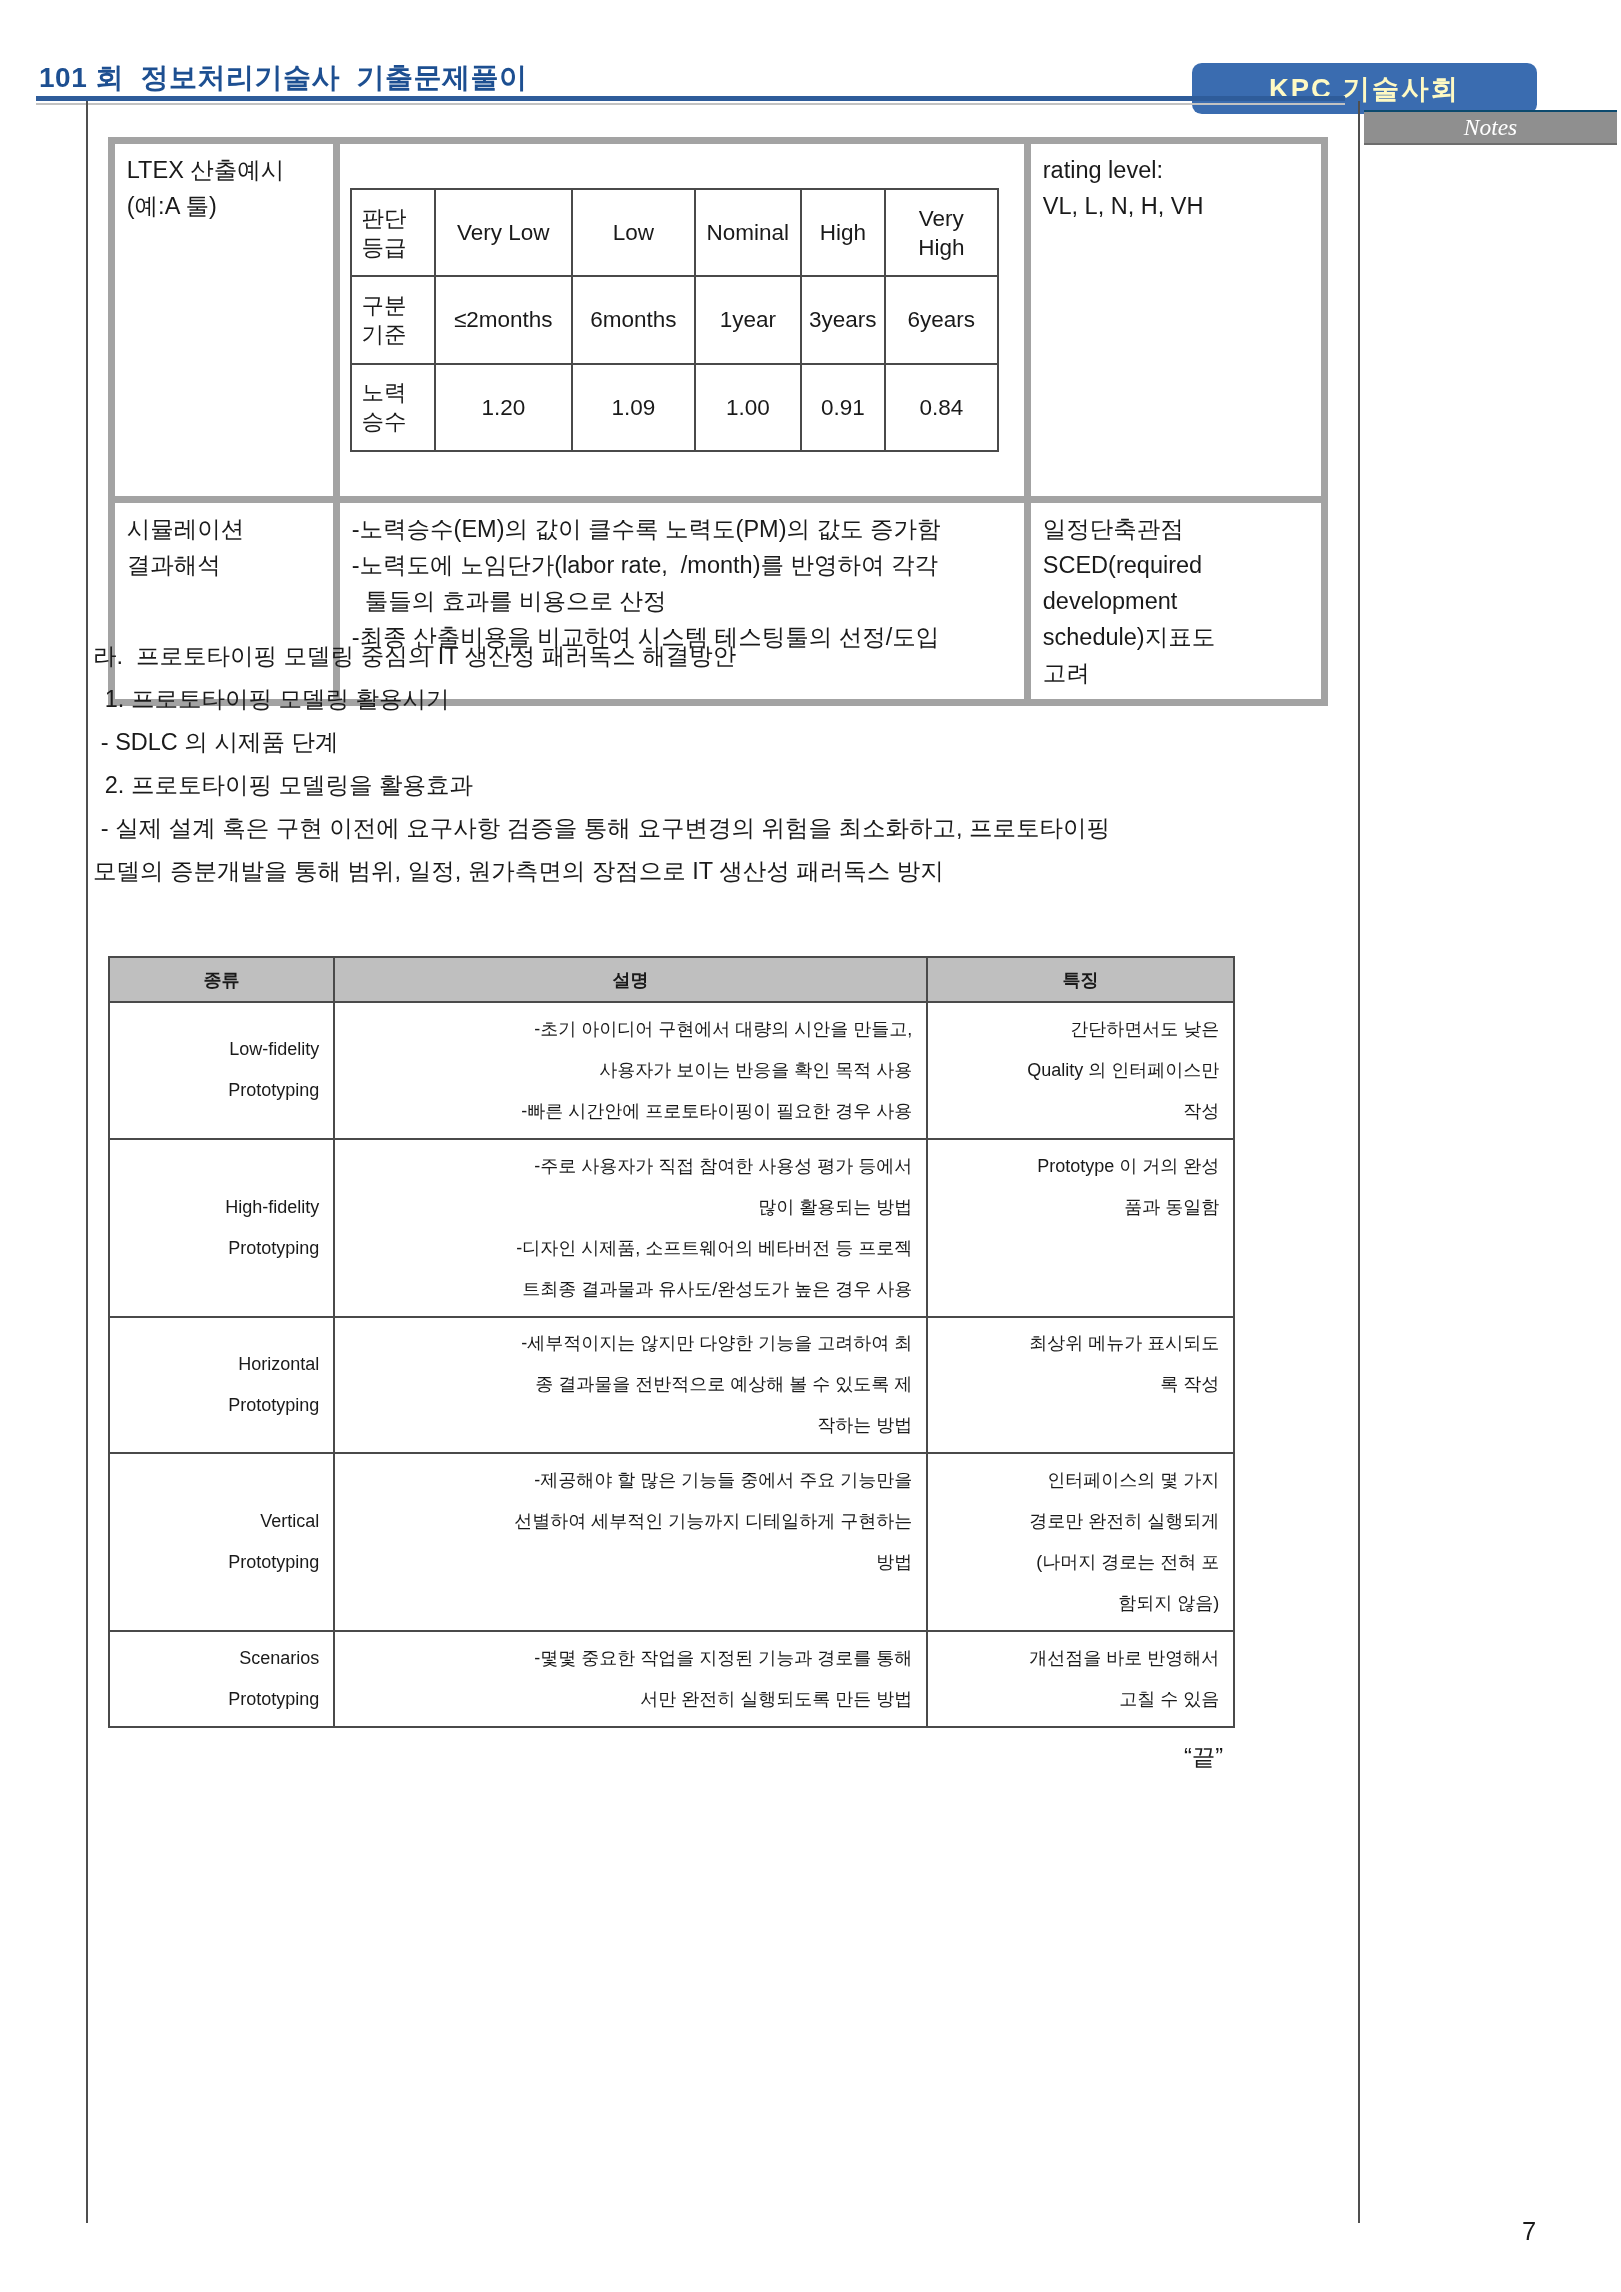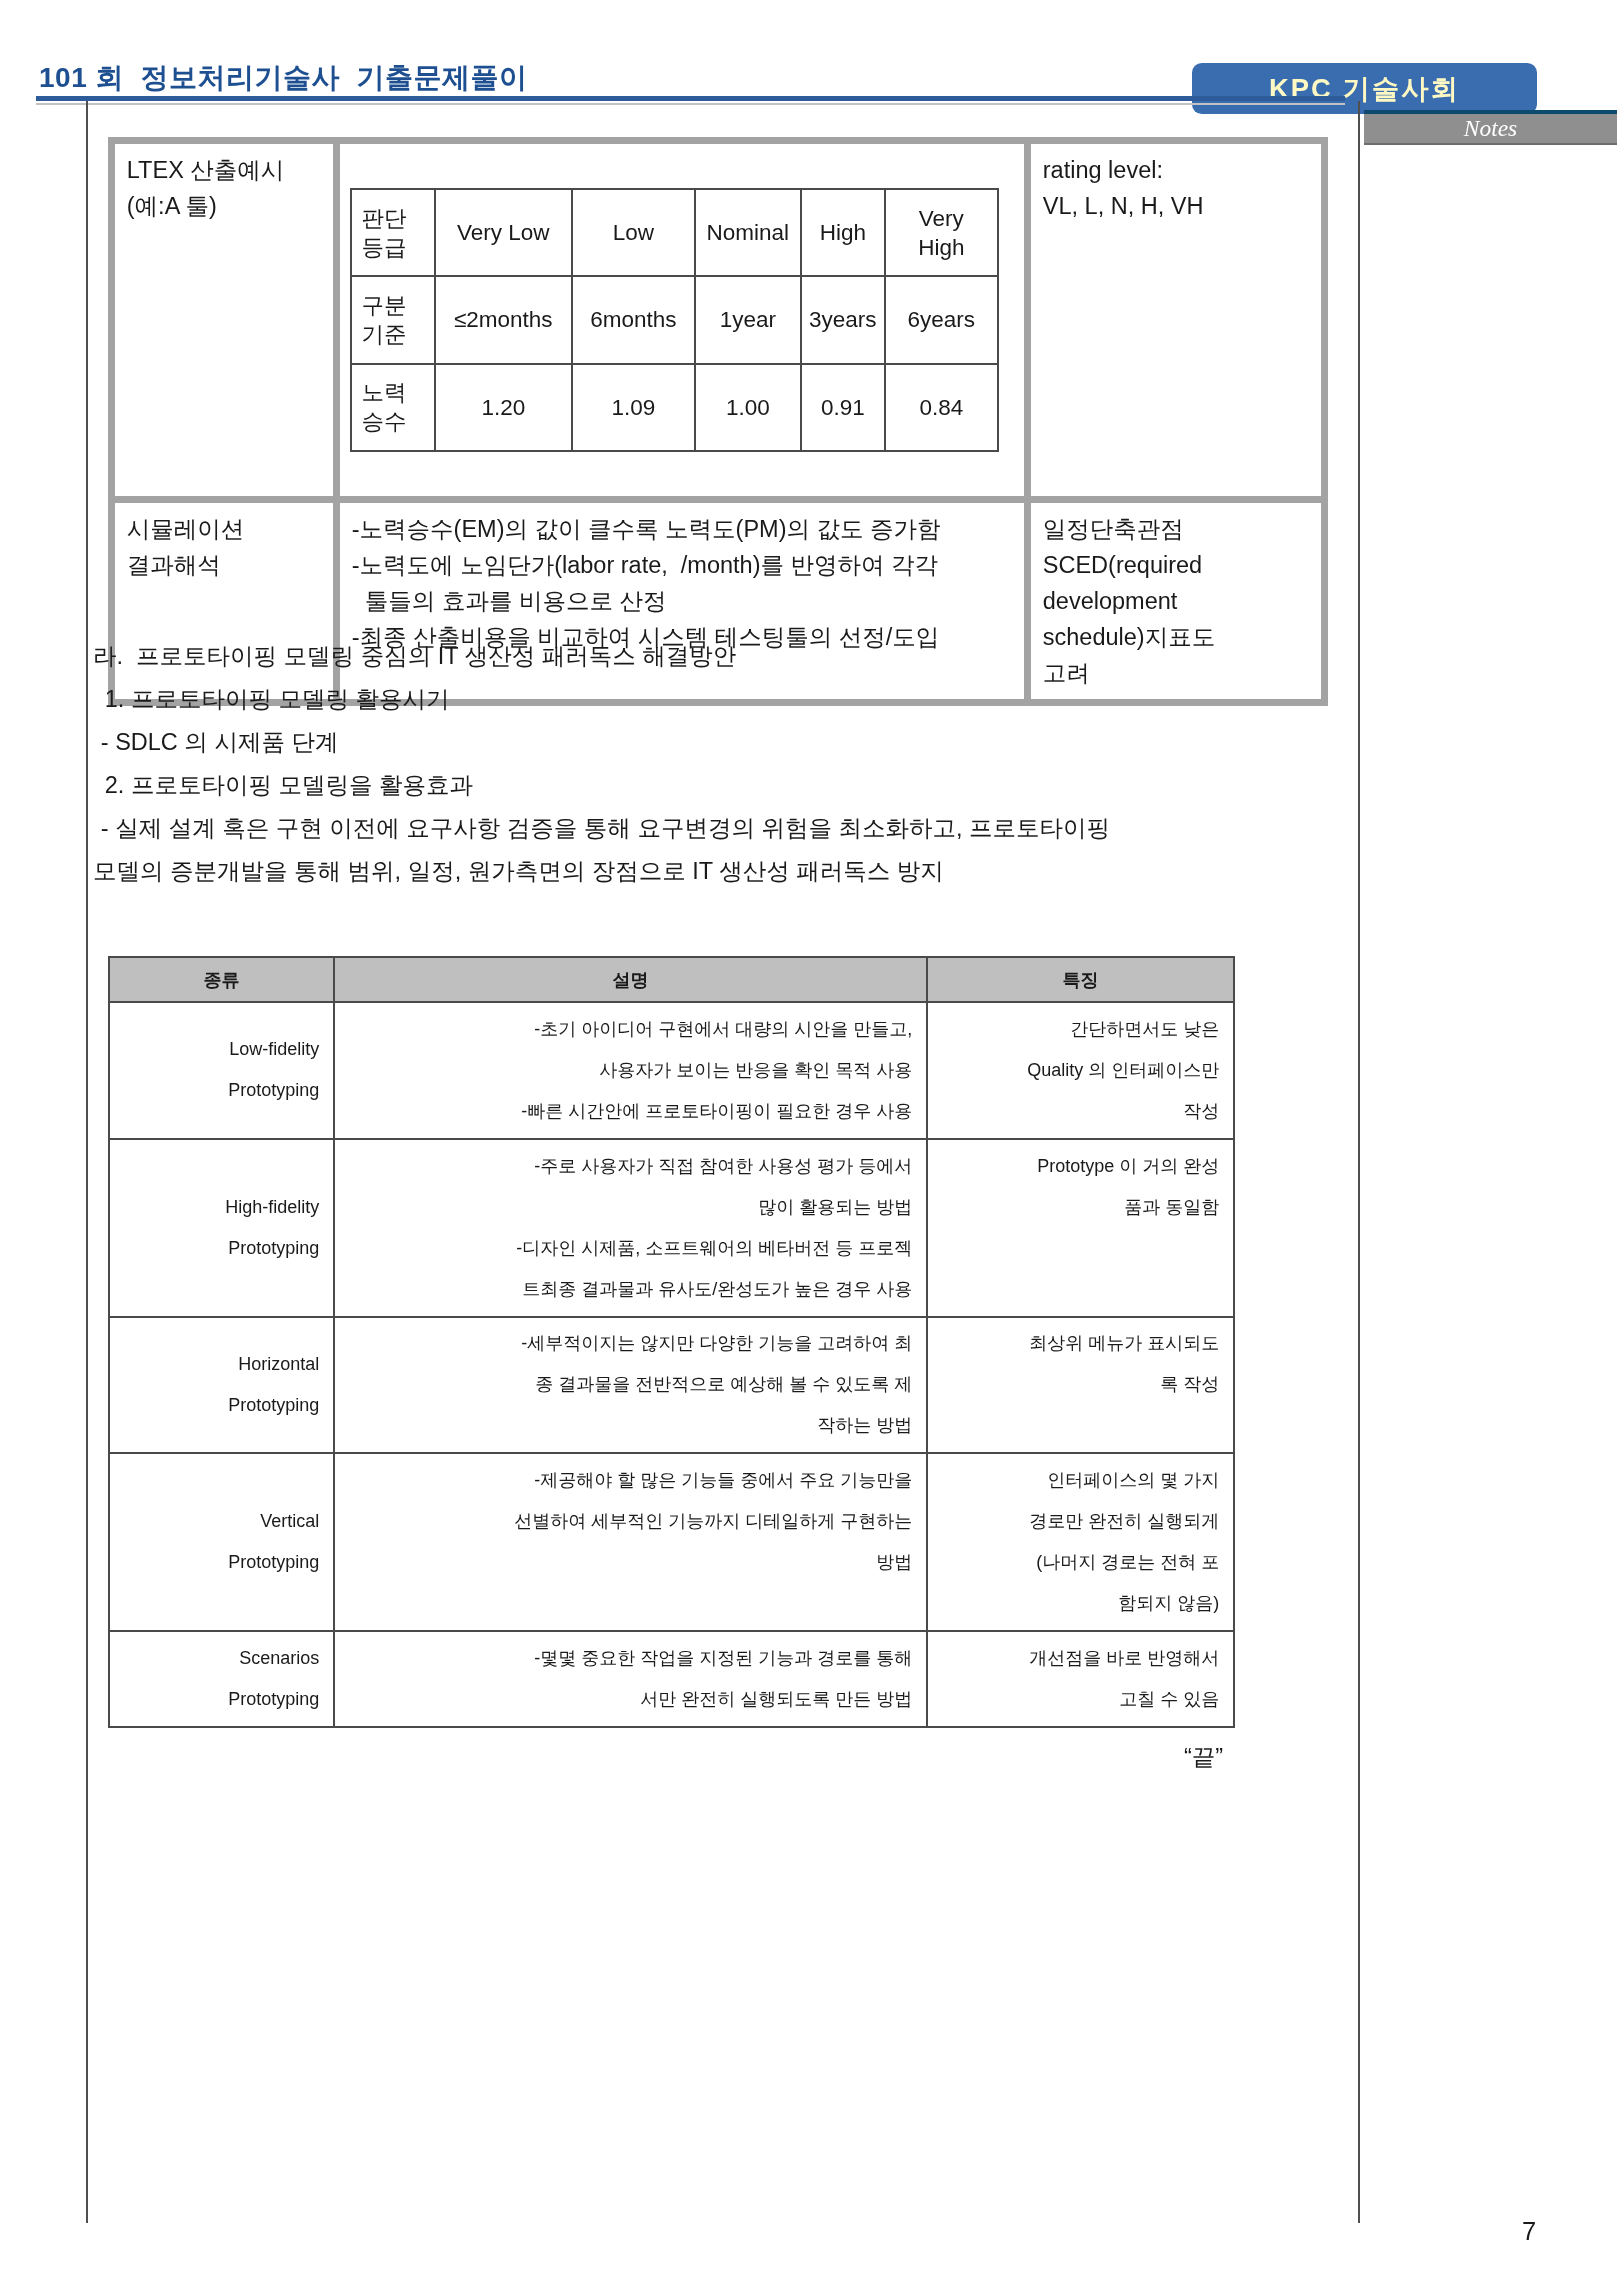--- a/index.html
+++ b/index.html
@@ -16,21 +16,21 @@
   .rule-blue { position:absolute; left:36px; top:96px; width:1309px; height:4.9px; background:#2e5c9a; }
   .rule-gray { position:absolute; left:36px; top:103px; width:1309px; height:2px; background:#c2c2c2; }
   .kpc-badge {
     position:absolute; left:1192px; top:47px; width:345px; height:51px;
     background:#3a6cb0; border-radius:9.8px; color:#fef9c3;
     font-size:27.4px; font-weight:700; letter-spacing:2px;
     display:flex; align-items:center; justify-content:center;margin-top:16px;
   }
   .notes-box {
     position:absolute; left:1364px; top:110px; width:253px; height:35px;
-    background:#8f8f8f; border-top:4px solid #0c4a6e; border-bottom:2px solid #6d6d6d;
+    background:#8f8f8f; border-top:2px solid #0c4a6e; border-bottom:2px solid #6d6d6d;
     color:#ffffff; font-family:"Liberation Serif","DejaVu Serif",serif;
     font-style:italic; font-size:23.5px;
     display:flex; align-items:center; justify-content:center;
   }
   .vline { position:absolute; width:2px; background:#4f4f4f; top:101px; height:2122px; }
   .vline-left { left:86px; }
   .vline-right { left:1358px; }
 
   
   .t1 { position:absolute; left:108px; top:137px; width:1213px; border-collapse:collapse; table-layout:fixed; }

